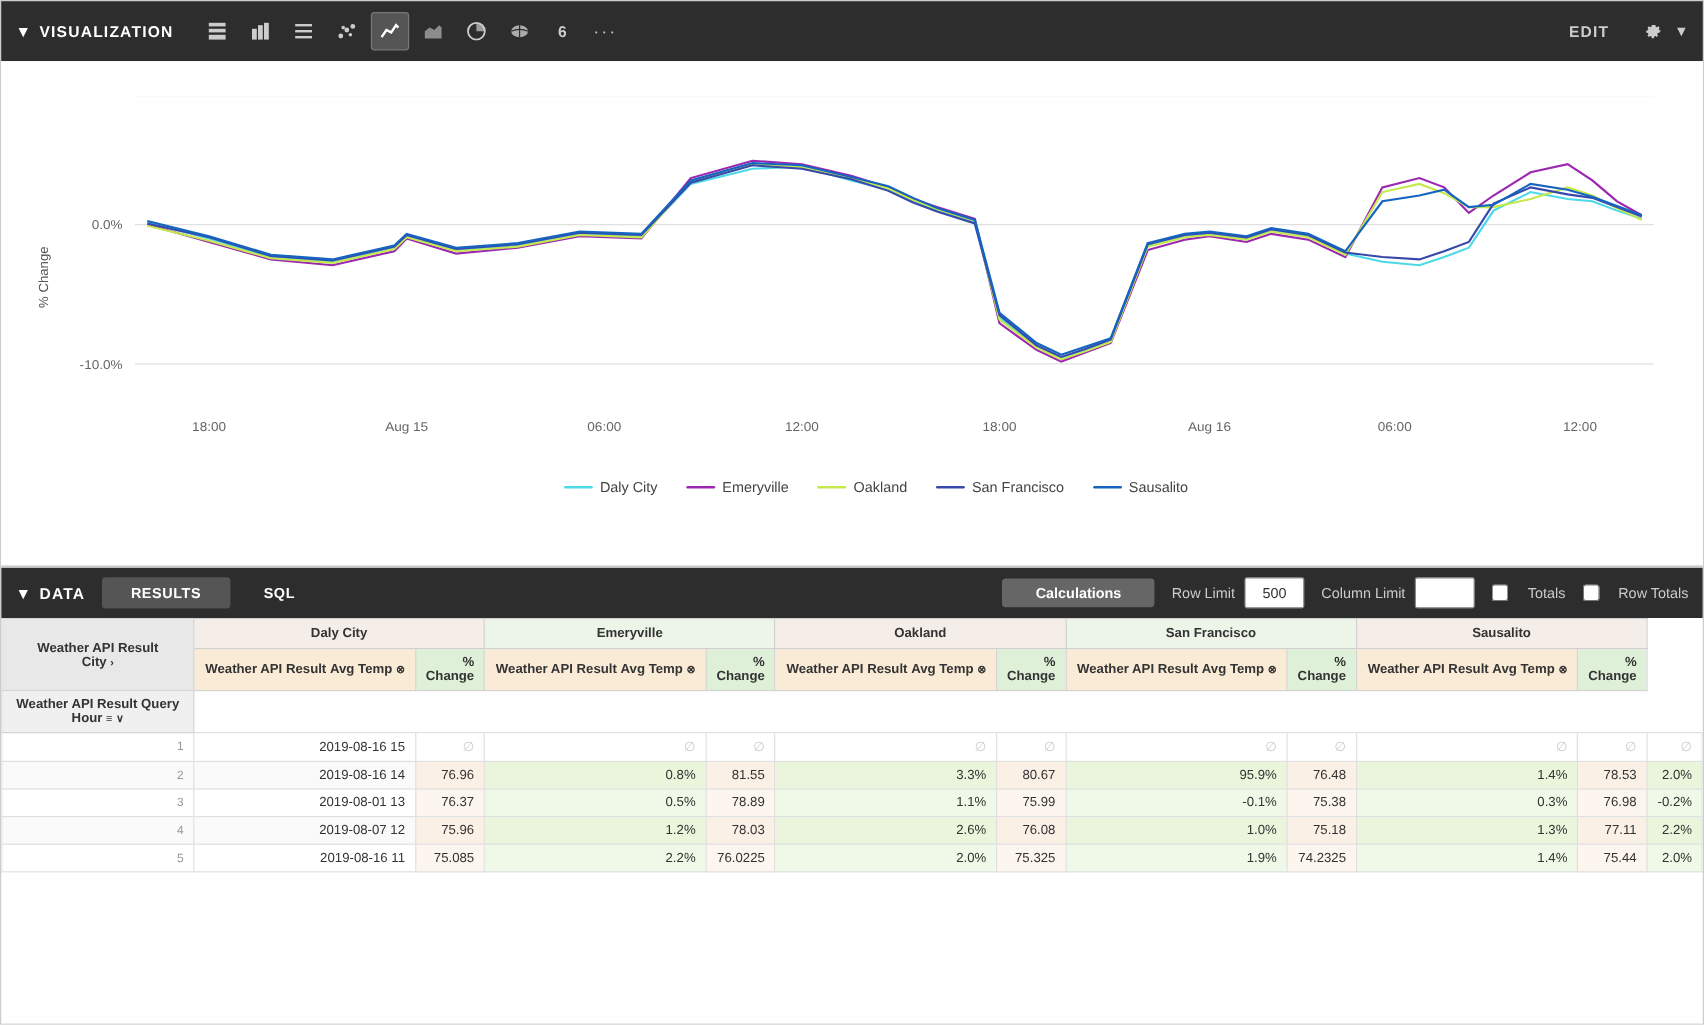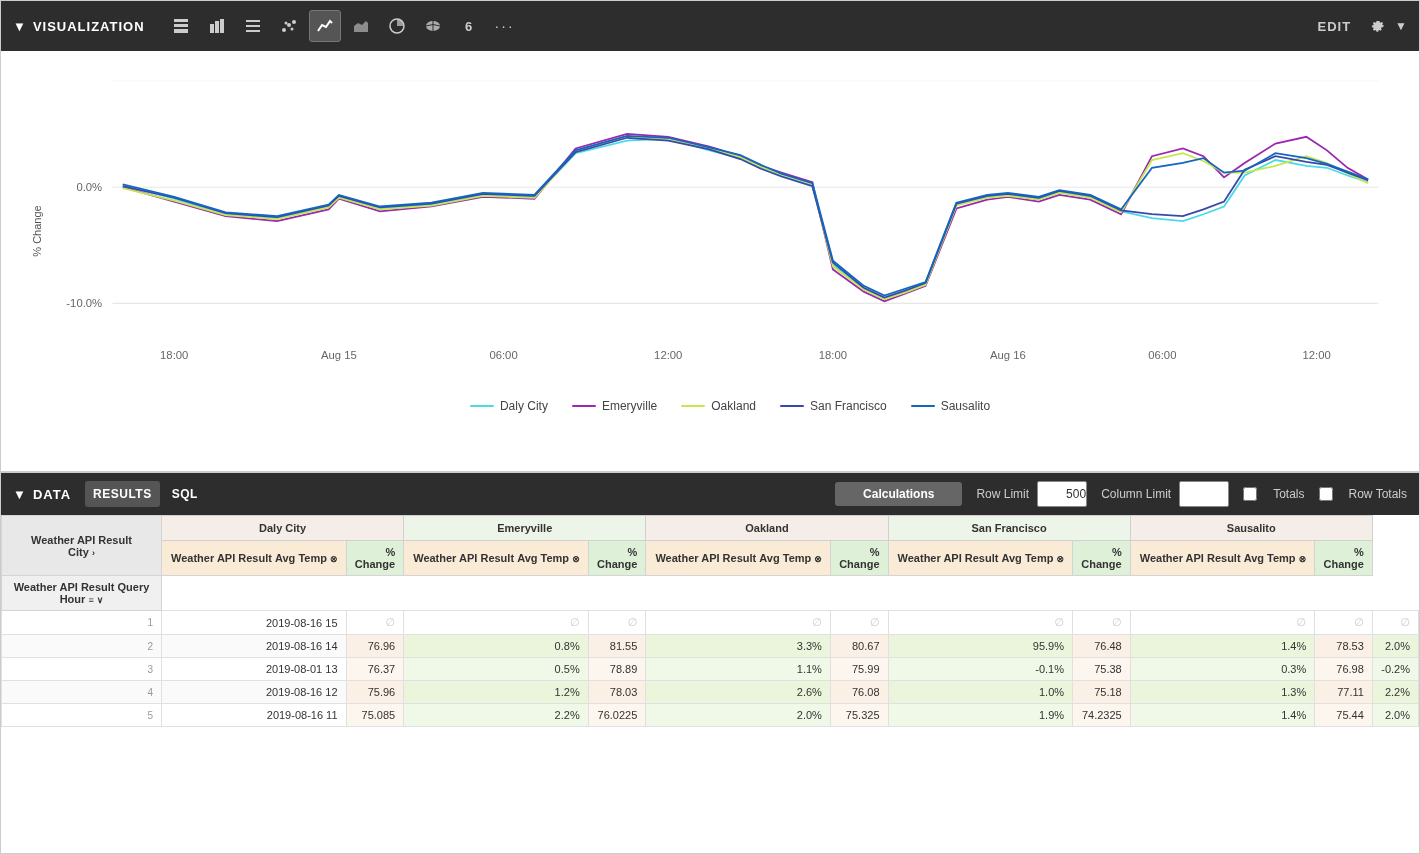--- a/index.html
+++ b/index.html
@@ -25,21 +25,21 @@
     .toolbar-icons { display: flex; align-items: center; gap: 4px; }
     .toolbar-icon {
       width: 32px; height: 32px; display: flex; align-items: center; justify-content: center;
       border: 1px solid transparent; border-radius: 3px; cursor: pointer; color: #ccc;
       font-size: 14px;
     }
     .toolbar-icon.active { background: #555; border-color: #777; color: #fff; }
     .toolbar-spacer { flex: 1; }
     .edit-btn {
       color: #ccc; font-size: 13px; font-weight: bold; cursor: pointer;
-      margin-right: 10px; letter-spacing: 1px;
+      margin-right: 20px; letter-spacing: 1px;
     }
     .gear-btn {
       width: 32px; height: 32px; display: flex; align-items: center; justify-content: center;
       cursor: pointer; color: #ccc; font-size: 16px;
     }
 
     
     .chart-area {
       flex: 0 0 420px;
       background: #fff;
@@ -84,33 +84,33 @@
       height: 42px;
       flex-shrink: 0;
       gap: 4px;
     }
     .data-title {
       display: flex; align-items: center; gap: 6px;
       font-weight: bold; font-size: 13px; letter-spacing: 1px;
       margin-right: 10px;
     }
     .data-tab {
-      padding: 6px 8px; cursor: pointer; font-size: 12px;
+      padding: 6px 24px; cursor: pointer; font-size: 12px;
       border-radius: 3px; font-weight: bold; letter-spacing: 0.5px;
     }
     .data-tab.active { background: #555; color: #fff; }
     .data-spacer { flex: 1; }
     .calc-btn {
       background: #666; color: #fff; padding: 5px 28px;
       border-radius: 3px; font-size: 12px; font-weight: bold; cursor: pointer;
     }
     .row-limit-label, .col-limit-label { color: #ccc; font-size: 12px; margin-left: 10px; }
     .limit-input {
       width: 50px; height: 26px; border: 1px solid #888; border-radius: 2px;
-      text-align: right; font-size: 12px; margin-left: 4px; background: #fff; color: #333;
+      text-align: center; font-size: 12px; margin-left: 4px; background: #fff; color: #333;
     }
     .checkbox-label {
       display: flex; align-items: center; gap: 16px;
       color: #ccc; font-size: 12px; cursor: pointer; margin-left: 10px;
     }
     .checkbox-label input { width: 14px; height: 14px; }
 
     
     .table-container { flex: 1; overflow: auto; }
     table { width: 100%; border-collapse: collapse; font-size: 12px; }
@@ -399,21 +399,21 @@
               <td class="change-val">1.1%</td>
               <td class="temp-val">75.99</td>
               <td class="change-val">-0.1%</td>
               <td class="temp-val">75.38</td>
               <td class="change-val">0.3%</td>
               <td class="temp-val">76.98</td>
               <td class="change-val">-0.2%</td>
             </tr>
             <tr>
               <td class="row-num">4</td>
-              <td class="date-col">2019-08-16 12</td>
+              <td class="date-col">2019-08-07 12</td>
               <td class="temp-val">75.96</td>
               <td class="change-val">1.2%</td>
               <td class="temp-val">78.03</td>
               <td class="change-val">2.6%</td>
               <td class="temp-val">76.08</td>
               <td class="change-val">1.0%</td>
               <td class="temp-val">75.18</td>
               <td class="change-val">1.3%</td>
               <td class="temp-val">77.11</td>
               <td class="change-val">2.2%</td>

